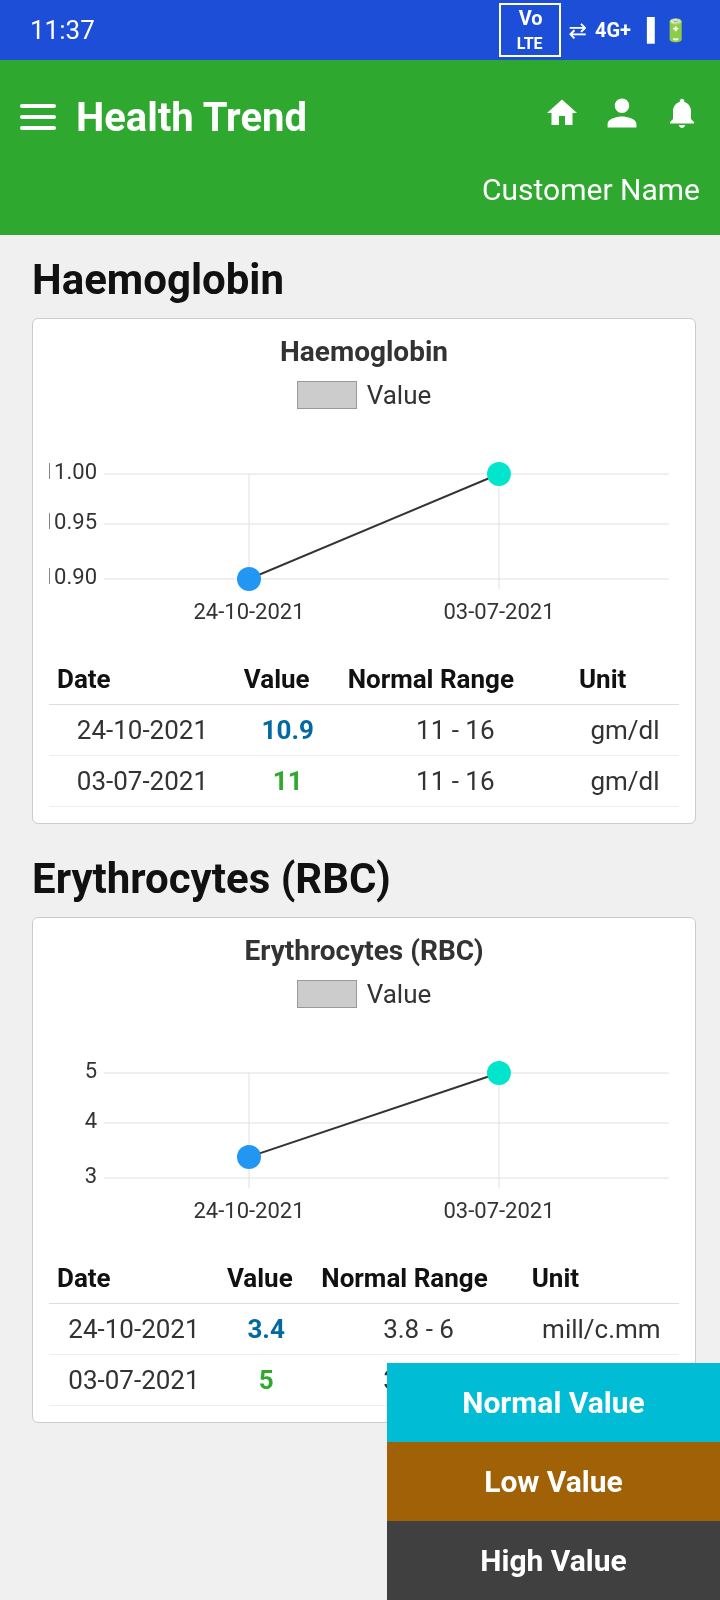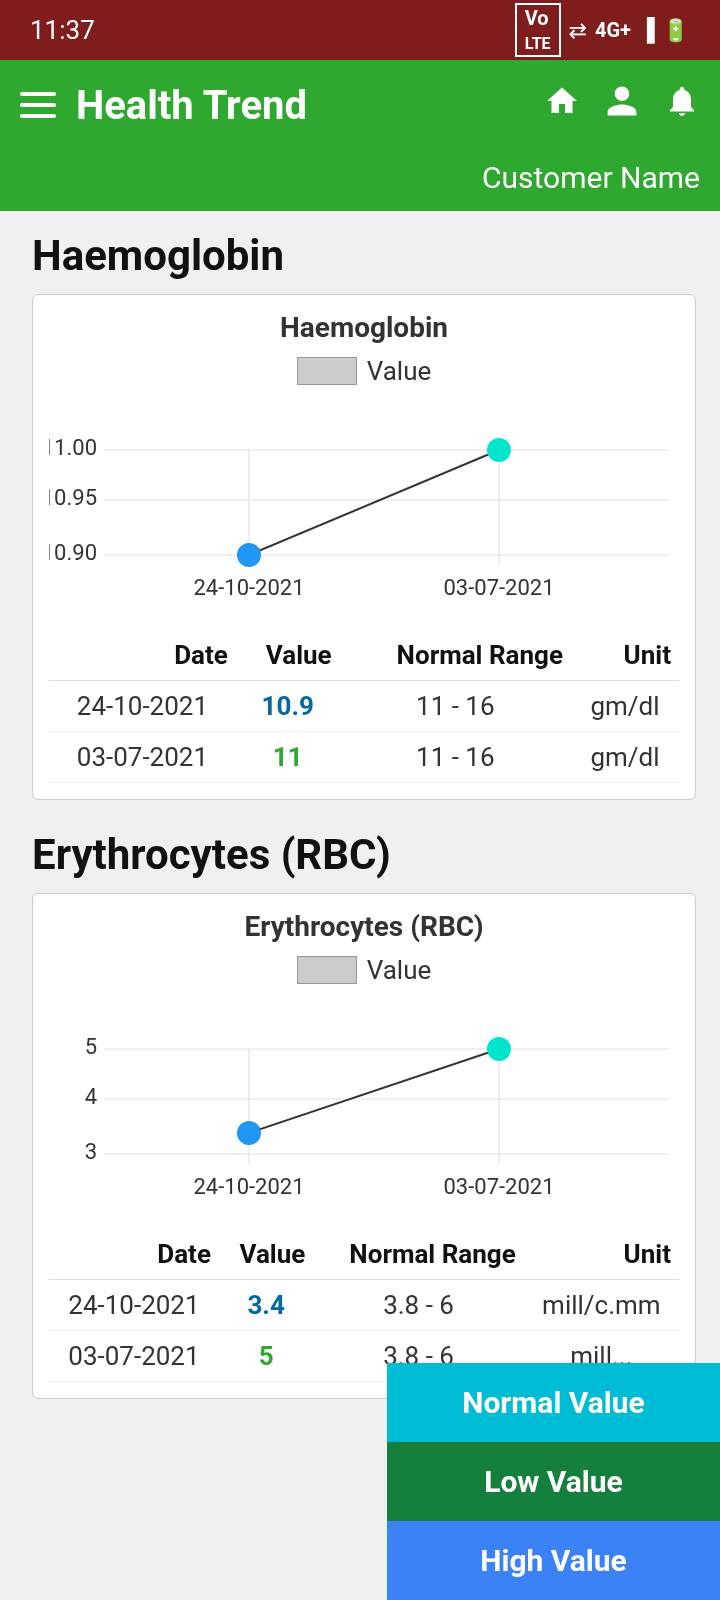--- a/index.html
+++ b/index.html
@@ -5,40 +5,40 @@
   <style>
     * { box-sizing: border-box; margin: 0; padding: 0; }
     body {
       width: 720px;
       background: #f0f0f0;
       font-family: 'Roboto', Arial, sans-serif;
       font-size: 28px;
     }
     
     .status-bar {
-      background: #7f1d1d;
+      background: #1d4ed8;
       color: #fff;
       height: 60px;
       display: flex;
       align-items: center;
       justify-content: space-between;
       padding: 0 30px;
       font-size: 26px;
     }
     .status-right {
       display: flex;
       align-items: center;
       gap: 8px;
       font-size: 22px;
     }
     
     .header {
       background: #2ea82e;
       color: #fff;
-      padding: 0 20px;
+      padding: 12px 20px;
     }
     .header-top {
       display: flex;
       align-items: center;
       height: 90px;
       gap: 20px;
     }
     .header-title {
       font-size: 40px;
       font-weight: bold;
@@ -120,21 +120,21 @@
     
     .data-table {
       width: 100%;
       border-collapse: collapse;
       margin-top: 10px;
       font-size: 26px;
     }
     .data-table th {
       font-weight: bold;
       padding: 10px 8px;
-      text-align: right;
+      text-align: left;
       color: #111;
       border-bottom: 1px solid #ddd;
     }
     .data-table td {
       padding: 10px 8px;
       text-align: center;
       color: #333;
       border-bottom: 1px solid #eee;
     }
     .data-table td.value-cyan {
@@ -155,30 +155,30 @@
     }
     .legend-item {
       padding: 22px 20px;
       font-size: 30px;
       font-weight: bold;
       text-align: center;
       color: #fff;
       margin-left: 7px;
     }
     .legend-item.normal { background: #00bcd4; }
-    .legend-item.low { background: #15803d; }
-    .legend-item.high { background: #3b82f6; }
+    .legend-item.low { background: #a16207; }
+    .legend-item.high { background: #404040; }
   </style>
 </head>
 <body>
 
 <div class="status-bar">
   <span>11:37</span>
   <div class="status-right">
-    <span style="font-size:20px; border:2px solid #fff; padding:1px 8px; font-weight:bold; line-height:1.2;">
+    <span style="font-size:20px; border:2px solid #fff; padding:1px 16px; font-weight:bold; line-height:1.2;text-align:right;">
       Vo<br><span style="font-size:16px;">LTE</span>
     </span>
     <span>⇄</span>
     <span style="font-size:20px; font-weight:bold;text-align:right;">4G+</span>
     <span>▐</span>
     <span>🔋</span>
   </div>
 </div>
 
 <div class="header">

